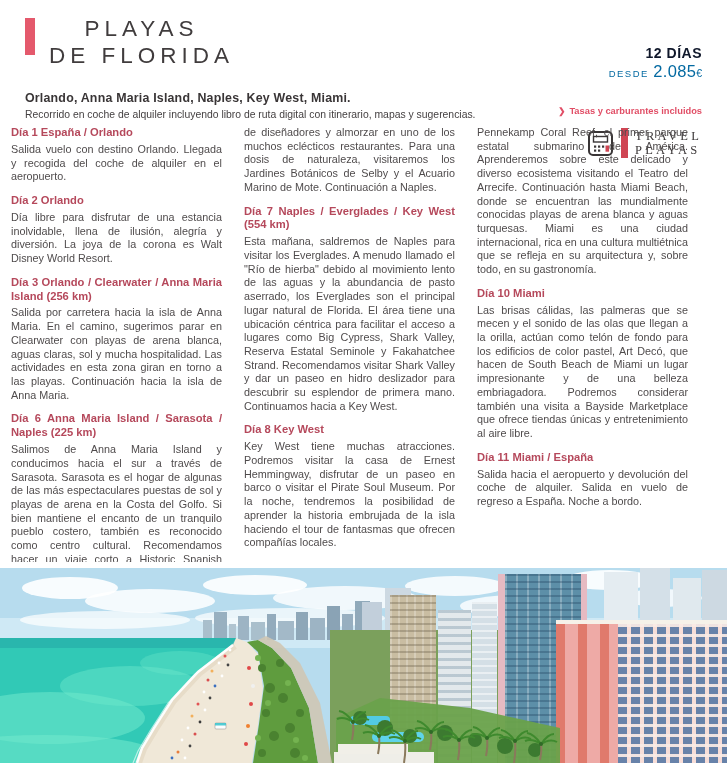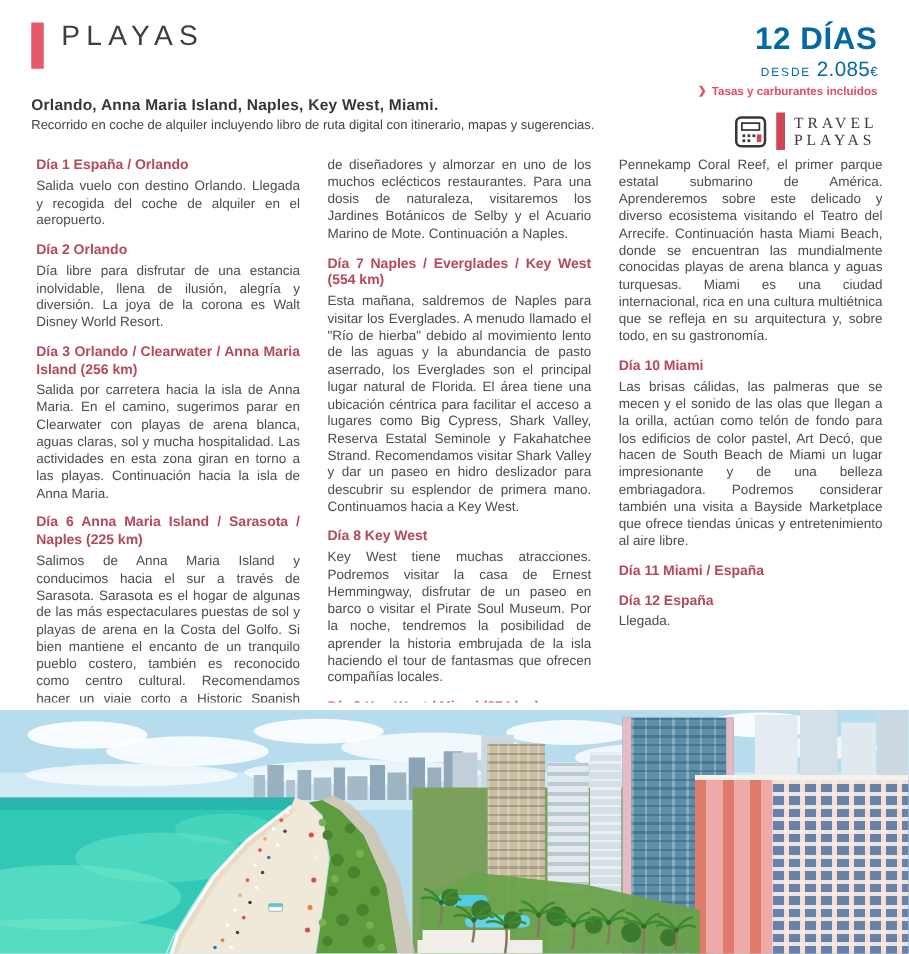--- a/index.html
+++ b/index.html
@@ -12,33 +12,33 @@
 
   
   .header{position:absolute;top:15px;left:25px;right:25px;}
   .title-row{display:flex;}
   .title-bar{width:10px;height:37px;background:#e4596c;margin-top:3px;}
   .title-text{margin-left:14px;font-size:22.5px;letter-spacing:5px;color:#403c3d;line-height:1.2;font-weight:400;text-align:center;}
   .destinations{margin-top:22px;font-size:12.4px;font-weight:700;color:#393536;letter-spacing:.2px;}
   .description{margin-top:4px;font-size:10.4px;color:#454142;}
 
   .price-block{position:absolute;top:2px;right:0;text-align:right;}
-  .duration{font-size:25px;font-weight:700;color:#0369a1;letter-spacing:.5px;}
+  .duration{font-size:14px;font-weight:700;color:#0f172a;letter-spacing:.5px;margin-top:28px;}
   .price-line{margin-top:1px;color:#0369a1;}
   .price-prefix{font-size:9.5px;letter-spacing:1.5px;}
   .price-num{font-size:16.5px;letter-spacing:.3px;}
   .price-eur{font-size:10.5px;}
-  .note{margin-top:2px;font-size:9.3px;font-weight:700;color:#e14e66;}
+  .note{margin-top:25px;font-size:9.3px;font-weight:700;color:#e14e66;}
   .note .chev{font-size:8.5px;margin-right:4px;display:inline-block;transform:translateY(-0.5px);}
   .logo-row{margin-top:12px;display:flex;justify-content:flex-end;align-items:center;gap:7px;}
   .logo-bar{width:7px;height:30px;background:#cf4553;}
   .logo-text{font-family:"Liberation Serif", serif;font-size:12.5px;letter-spacing:3.2px;color:#3d393a;line-height:1.12;text-align:left;}
 
   
-  .columns{position:absolute;top:126px;left:29px;width:677px;height:436px;display:flex;gap:22px;overflow:hidden;}
+  .columns{position:absolute;top:126px;left:11px;width:677px;height:436px;display:flex;gap:22px;overflow:hidden;}
   .col{flex:0 0 211px;width:211px;}
   .day-title{color:#b5485b;font-weight:700;font-size:11.2px;line-height:1.24;text-align:justify;margin:10px 0 3px 0;}
   .day-body{color:#4f4b4c;font-size:10.8px;line-height:1.27;text-align:justify;margin:0;}
   .day:first-child .day-title{margin-top:0;}
 
   
   .photo{position:absolute;top:568px;left:0;width:727px;height:195px;overflow:hidden;background:#b7dcee;}
   .psvg{position:absolute;left:0;top:0;}
   .tower{position:absolute;}
   #tower-beige{left:390px;top:27px;width:46px;height:168px;background-color:#c9bda2;
@@ -60,20 +60,21 @@
                      repeating-linear-gradient(90deg, rgba(70,120,170,.8) 0 9px, rgba(248,224,218,.95) 9px 13px);}
 </style>
 </head>
 <body>
 
 <div class="header">
   <div class="title-row">
     <div class="title-bar"></div>
     <div class="title-text">
       <div>PLAYAS</div>
+      <div>DE FLORIDA</div>
     </div>
   </div>
   <div class="destinations">Orlando, Anna Maria Island, Naples, Key West, Miami.</div>
   <div class="description">Recorrido en coche de alquiler incluyendo libro de ruta digital con itinerario, mapas y sugerencias.</div>
 
   <div class="price-block">
     <div class="duration">12 DÍAS</div>
     <div class="price-line">
       <span class="price-prefix">DESDE</span>
       <span class="price-num">2.085</span><span class="price-eur">€</span>
@@ -143,24 +144,21 @@
   <div class="col">
     <section class="day">
       <p class="day-body">Pennekamp Coral Reef, el primer parque estatal submarino de América. Aprenderemos sobre este delicado y diverso ecosistema visitando el Teatro del Arrecife. Continuación hasta Miami Beach, donde se encuentran las mundialmente conocidas playas de arena blanca y aguas turquesas. Miami es una ciudad internacional, rica en una cultura multiétnica que se refleja en su arquitectura y, sobre todo, en su gastronomía.</p>
     </section>
     <section class="day">
       <h3 class="day-title">Día 10 Miami</h3>
       <p class="day-body">Las brisas cálidas, las palmeras que se mecen y el sonido de las olas que llegan a la orilla, actúan como telón de fondo para los edificios de color pastel, Art Decó, que hacen de South Beach de Miami un lugar impresionante y de una belleza embriagadora. Podremos considerar también una visita a Bayside Marketplace que ofrece tiendas únicas y entretenimiento al aire libre.</p>
     </section>
     <section class="day">
       <h3 class="day-title">Día 11 Miami / España</h3>
-    </section>
-    <section class="day">
-      <h3 class="day-title">Día 12 España</h3>
-      <p class="day-body">Llegada.</p>
+      <p class="day-body">Salida hacia el aeropuerto y devolución del coche de alquiler. Salida en vuelo de regreso a España. Noche a bordo.</p>
     </section>
   </div>
 </div>
 
 <div class="photo">
 
   <svg class="psvg" width="727" height="195" viewBox="0 0 727 195">
 
     <rect x="0" y="0" width="727" height="80" fill="#b7dcee"></rect>
     <rect x="0" y="50" width="727" height="30" fill="#d3ebf6" opacity="0.85"></rect>

